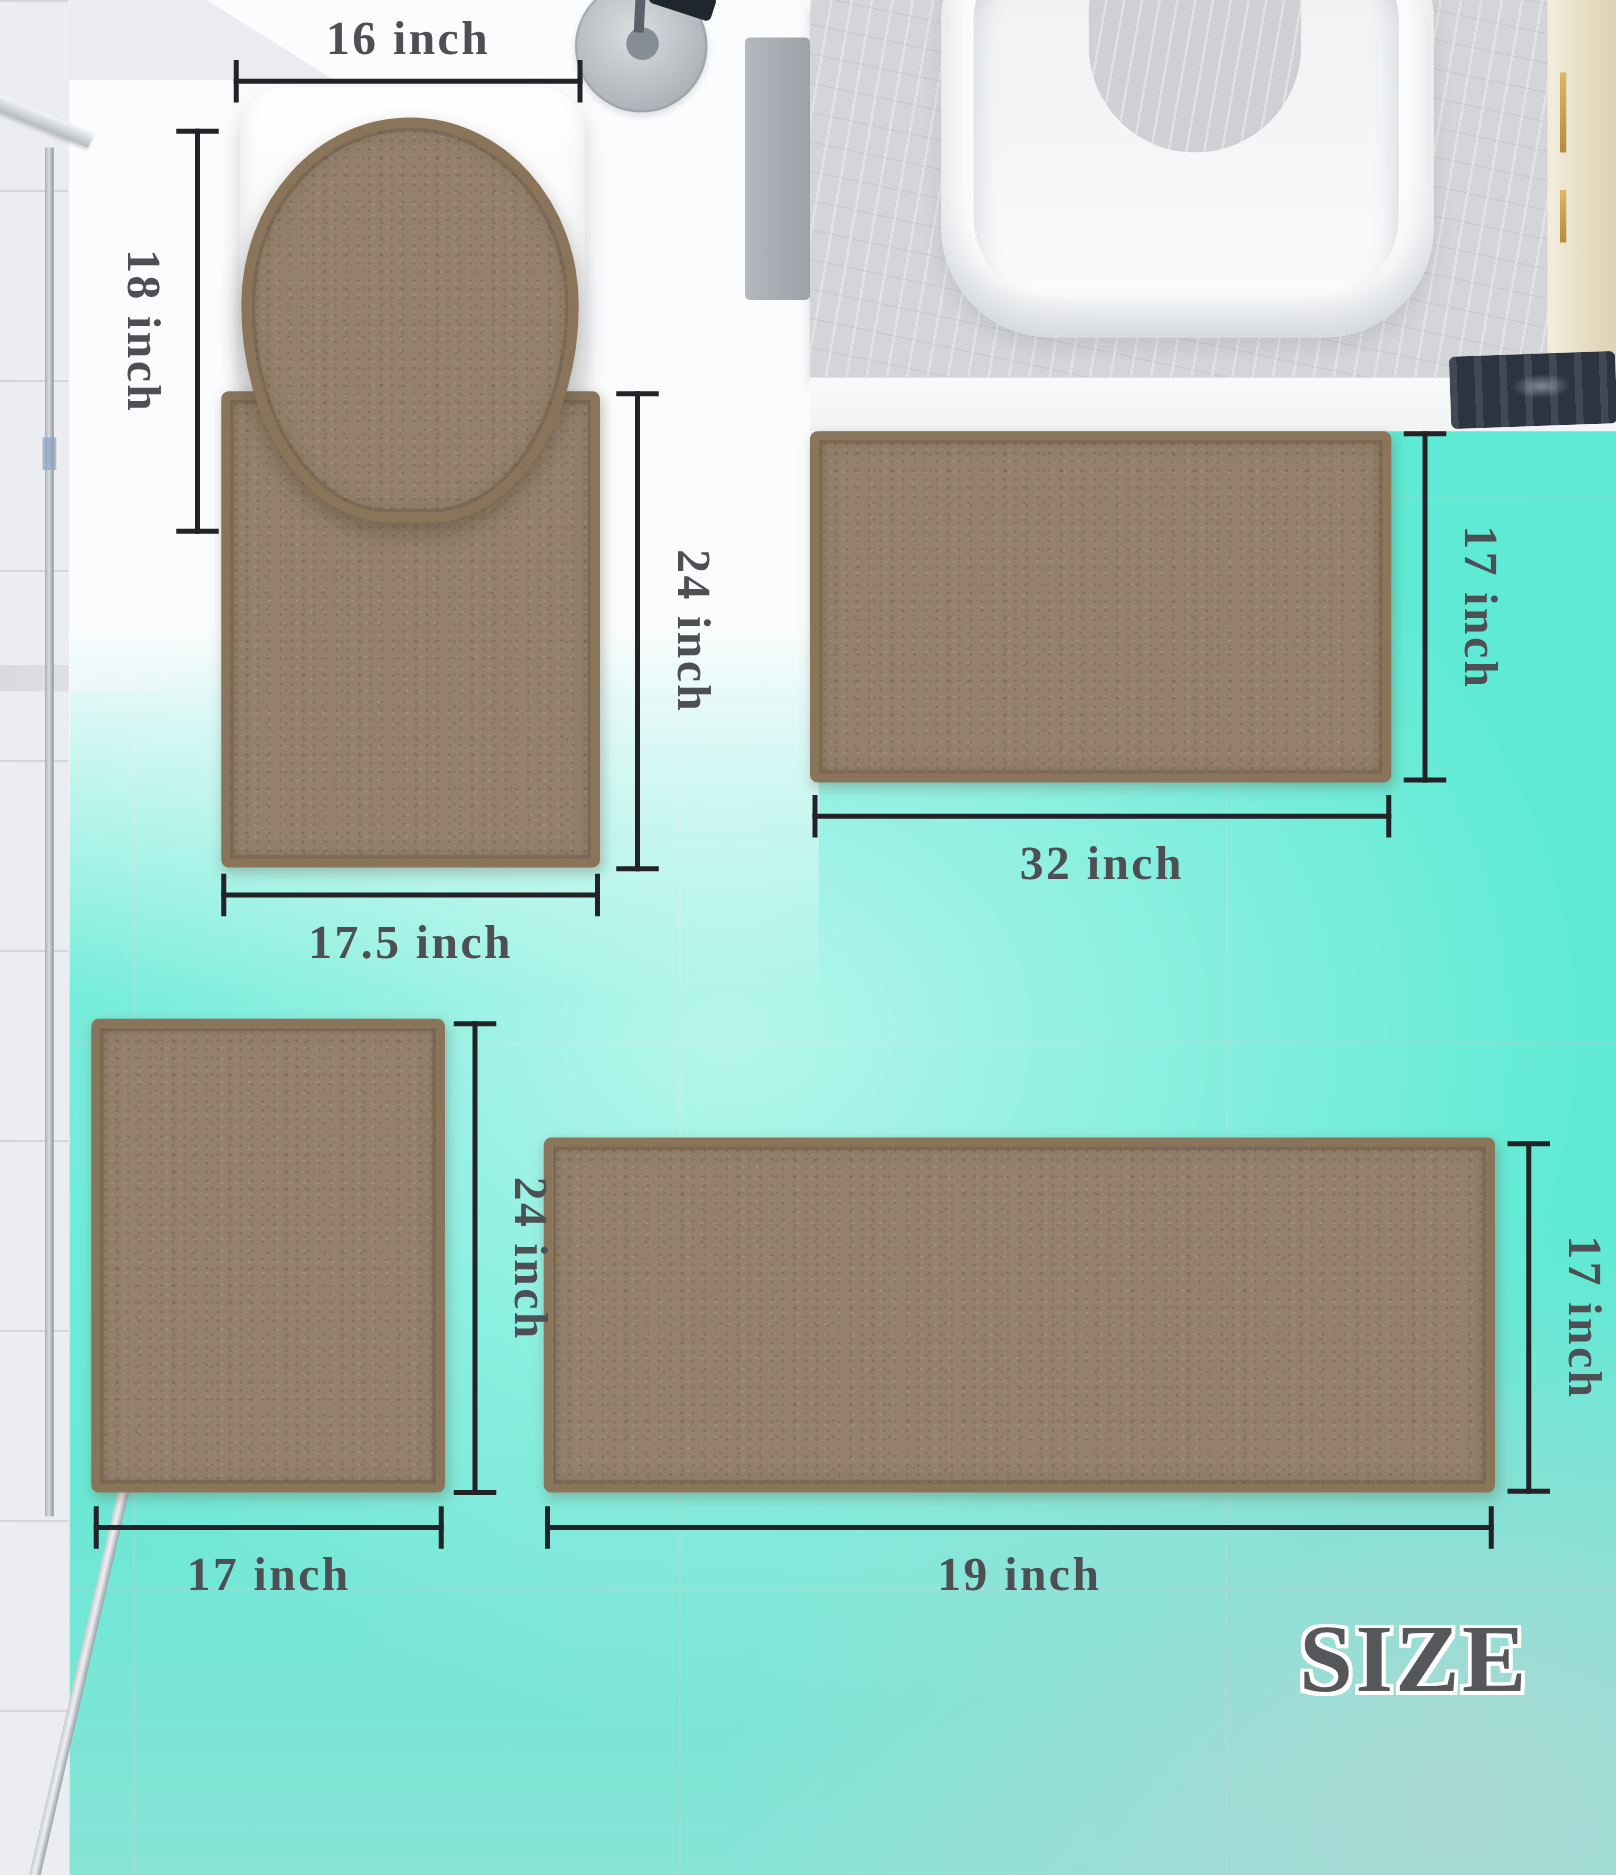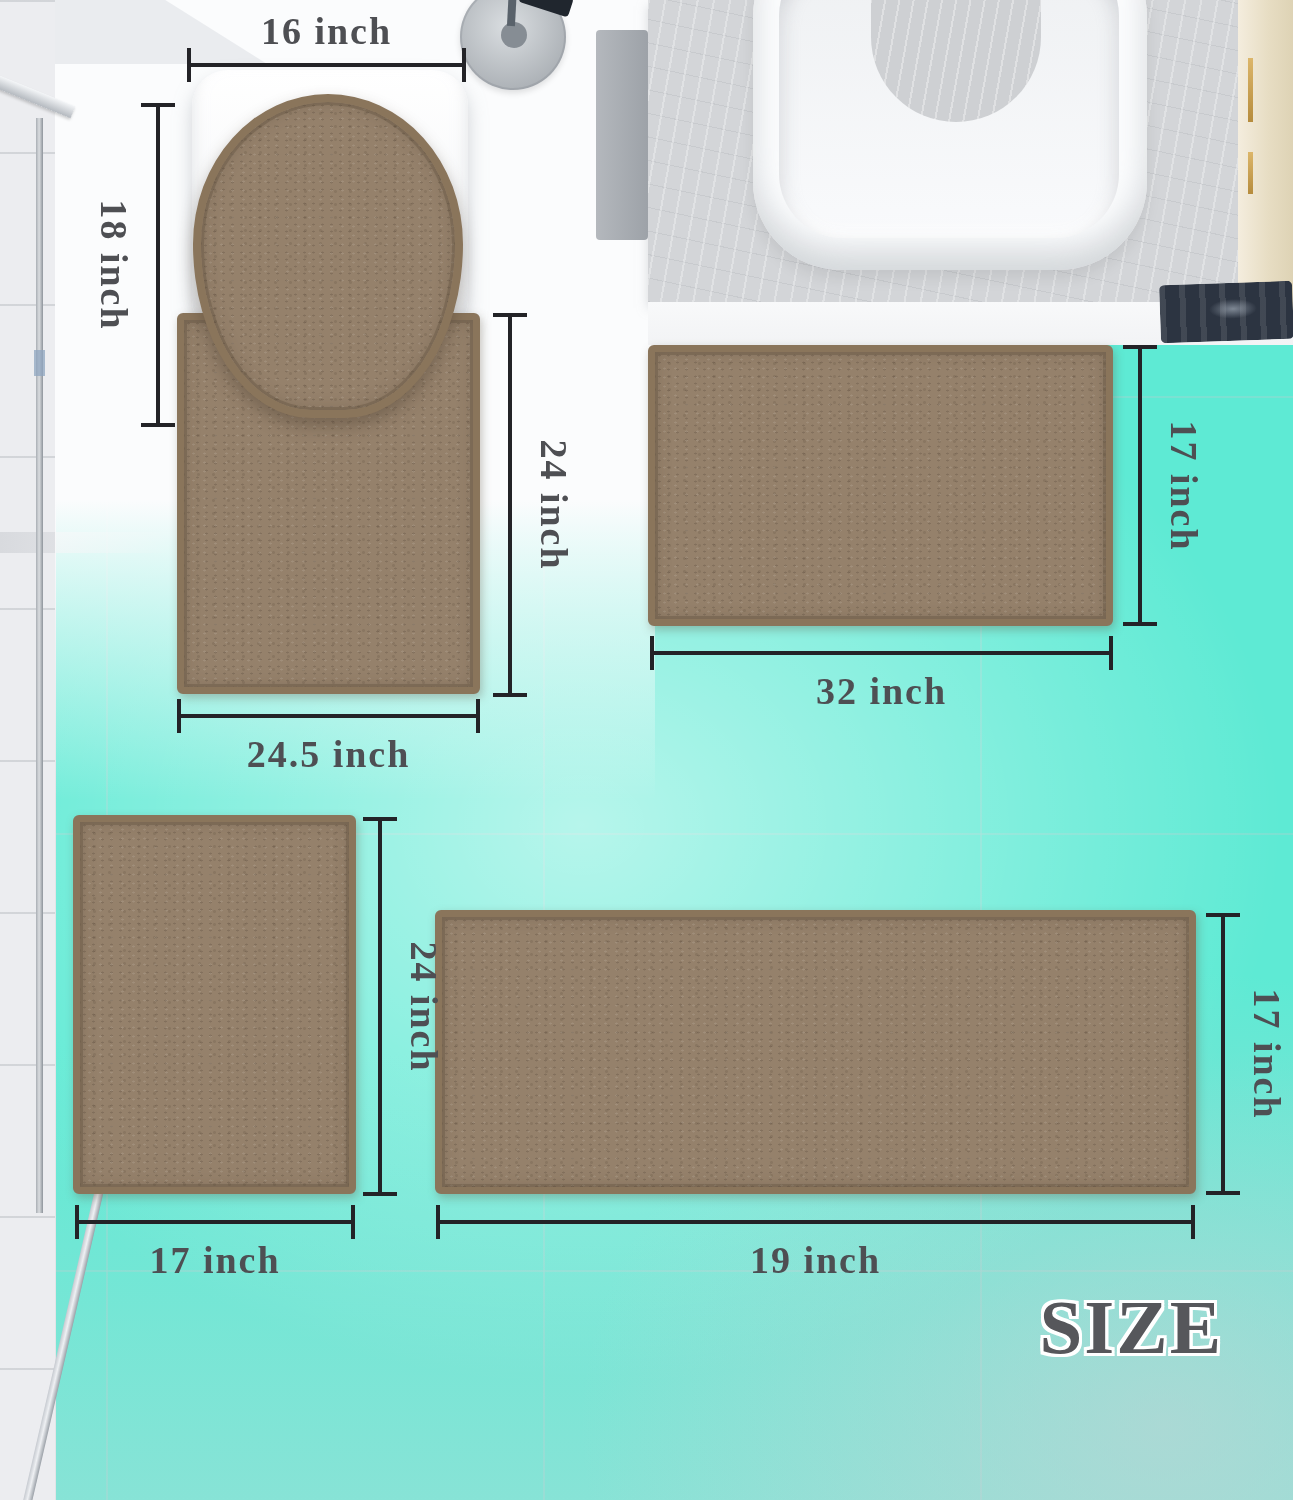--- a/index.html
+++ b/index.html
@@ -201,21 +201,21 @@
   <div class="dim dim-v label-left" id="dim-lid-h">
     <span class="rule"></span>
     <span class="dim-label">18 inch</span>
   </div>
   <div class="dim dim-v" id="dim-contour-h">
     <span class="rule"></span>
     <span class="dim-label">24 inch</span>
   </div>
   <div class="dim dim-h label-below" id="dim-contour-w">
     <span class="rule"></span>
-    <span class="dim-label">24.5 inch</span>
+    <span class="dim-label">17.5 inch</span>
   </div>
   <div class="dim dim-v" id="dim-med-h">
     <span class="rule"></span>
     <span class="dim-label">17 inch</span>
   </div>
   <div class="dim dim-h label-below" id="dim-med-w">
     <span class="rule"></span>
     <span class="dim-label">32 inch</span>
   </div>
   <div class="dim dim-v" id="dim-small-h">

